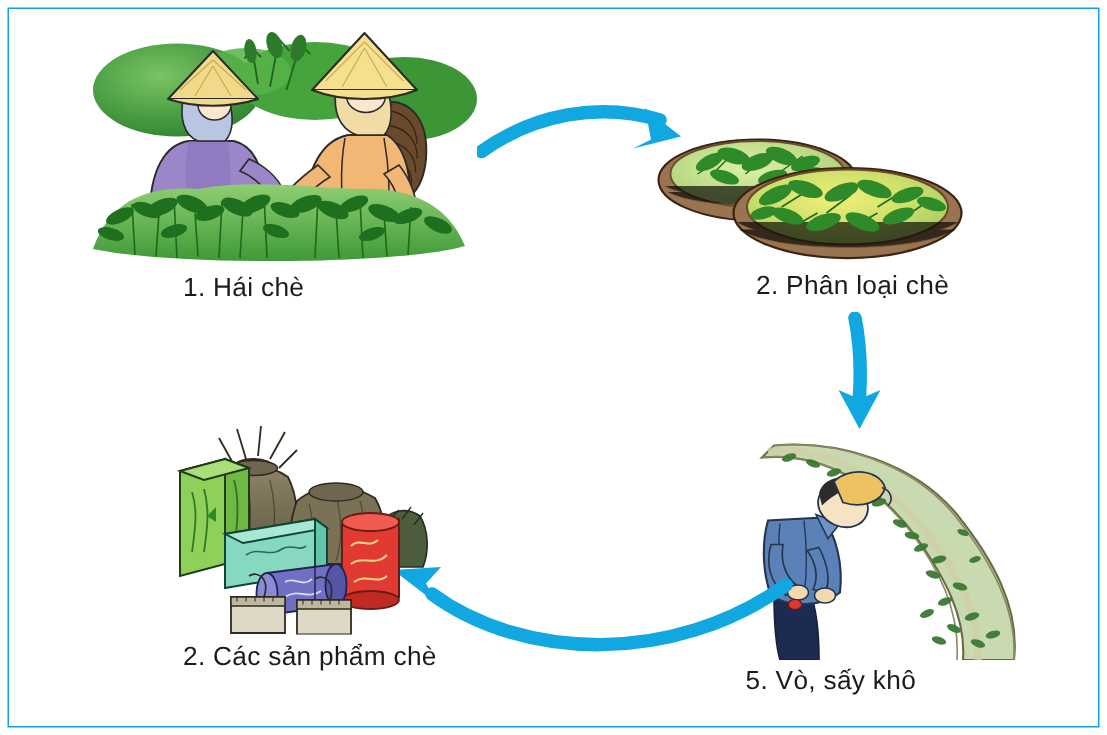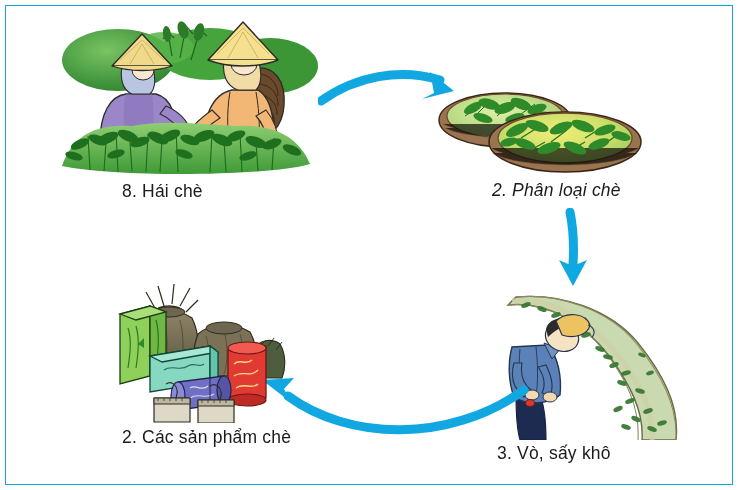--- a/index.html
+++ b/index.html
@@ -42,21 +42,21 @@
     position: absolute;
     left: 0;
     top: 0;
   }
   .arrow {
     position: absolute;
     left: 0;
     top: 0;
   }
   #cap1 { left: 122px; top: 181px; }
-  #cap2 { left: 492px; top: 180px; font-style: italic; }
+  #cap2 { left: 504px; top: 180px; }
   #cap3 { left: 497px; top: 443px; }
   #cap4 { left: 122px; top: 427px; }
 </style>
 </head>
 <body>
 
 <div id="page">
 
   <div class="stage" style="left:60px; top:14px; width:260px; height:165px;">
     <svg class="art" width="260" height="165" viewBox="0 0 260 165">
@@ -182,21 +182,21 @@
         <ellipse cx="196" cy="128" rx="11" ry="5" transform="rotate(20 196 128)"></ellipse>
         <ellipse cx="212" cy="130" rx="10" ry="4.5" transform="rotate(-20 212 130)"></ellipse>
         <ellipse cx="232" cy="136" rx="10" ry="4.5" transform="rotate(24 232 136)"></ellipse>
         <ellipse cx="14" cy="142" rx="9" ry="4" transform="rotate(16 14 142)"></ellipse>
         <ellipse cx="56" cy="140" rx="9" ry="4" transform="rotate(-16 56 140)"></ellipse>
         <ellipse cx="124" cy="140" rx="9" ry="4" transform="rotate(18 124 140)"></ellipse>
         <ellipse cx="188" cy="142" rx="9" ry="4" transform="rotate(-18 188 142)"></ellipse>
       </g>
     </svg>
   </div>
-  <div class="caption" id="cap1">8. Hái chè</div>
+  <div class="caption" id="cap1">1. Hái chè</div>
 
   <svg class="arrow" style="left:318px; top:58px;" width="150" height="62" viewBox="0 0 150 62">
     <path d="M3 43 C38 18 82 10 122 22" fill="none" stroke="#11a8e2" stroke-width="9" stroke-linecap="round"></path>
     <path d="M136 33 L112 14 L116 35 L104 41 Z" fill="#11a8e2"></path>
   </svg>
 
   <div class="stage" style="left:425px; top:80px; width:230px; height:100px;">
     <svg class="art" width="230" height="100" viewBox="0 0 230 100">
       <defs>
         <radialGradient id="trayFace1" cx="45%" cy="40%" r="65%">
@@ -333,21 +333,21 @@
 
         <ellipse cx="72" cy="42" rx="17" ry="14" transform="rotate(22 72 42)" fill="#f6e3c4" stroke="#24354f" stroke-width="1.2"></ellipse>
 
         <path d="M56 34 C58 24 72 20 84 26 C76 30 66 34 58 42 Z" fill="#2c2c2c"></path>
 
         <path d="M66 26 C76 16 96 18 100 30 C98 40 84 44 72 40 Z" fill="#edc362" stroke="#24354f" stroke-width="1.2"></path>
         <path d="M98 30 C104 32 106 38 102 42" fill="none" stroke="#24354f" stroke-width="1.1"></path>
       </g>
     </svg>
   </div>
-  <div class="caption" id="cap3">3. Vò, sấy khô</div>
+  <div class="caption" id="cap3">5. Vò, sấy khô</div>
 
   <svg class="arrow" style="left:238px; top:358px;" width="292" height="96" viewBox="0 0 292 96">
     <path d="M50 38 C110 82 210 86 286 32" fill="none" stroke="#11a8e2" stroke-width="9" stroke-linecap="round"></path>
     <path d="M24 22 L56 20 L46 31 L54 45 Z" fill="#11a8e2"></path>
   </svg>
 
   <div class="stage" style="left:106px; top:258px; width:200px; height:165px;">
     <svg class="art" width="200" height="165" viewBox="0 0 200 165">
       <defs>
         <linearGradient id="sackG" x1="0" y1="0" x2="0" y2="1">

